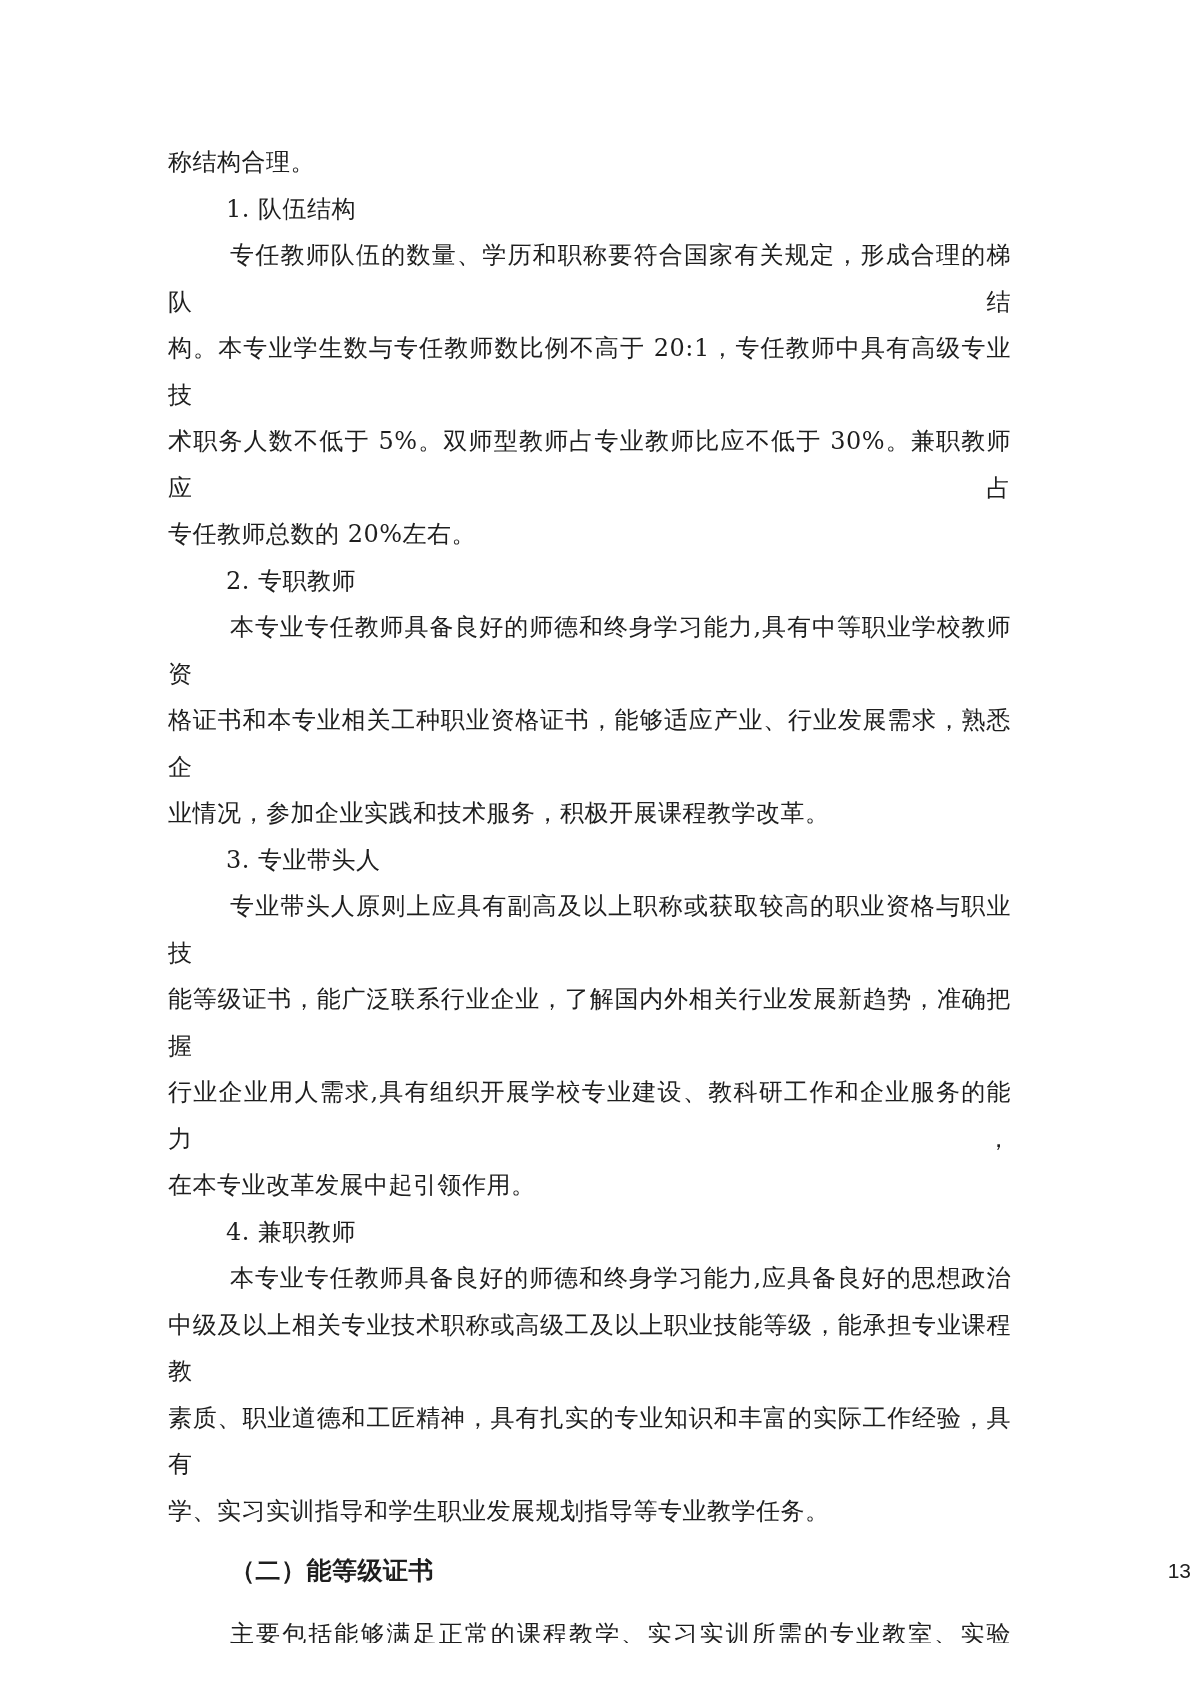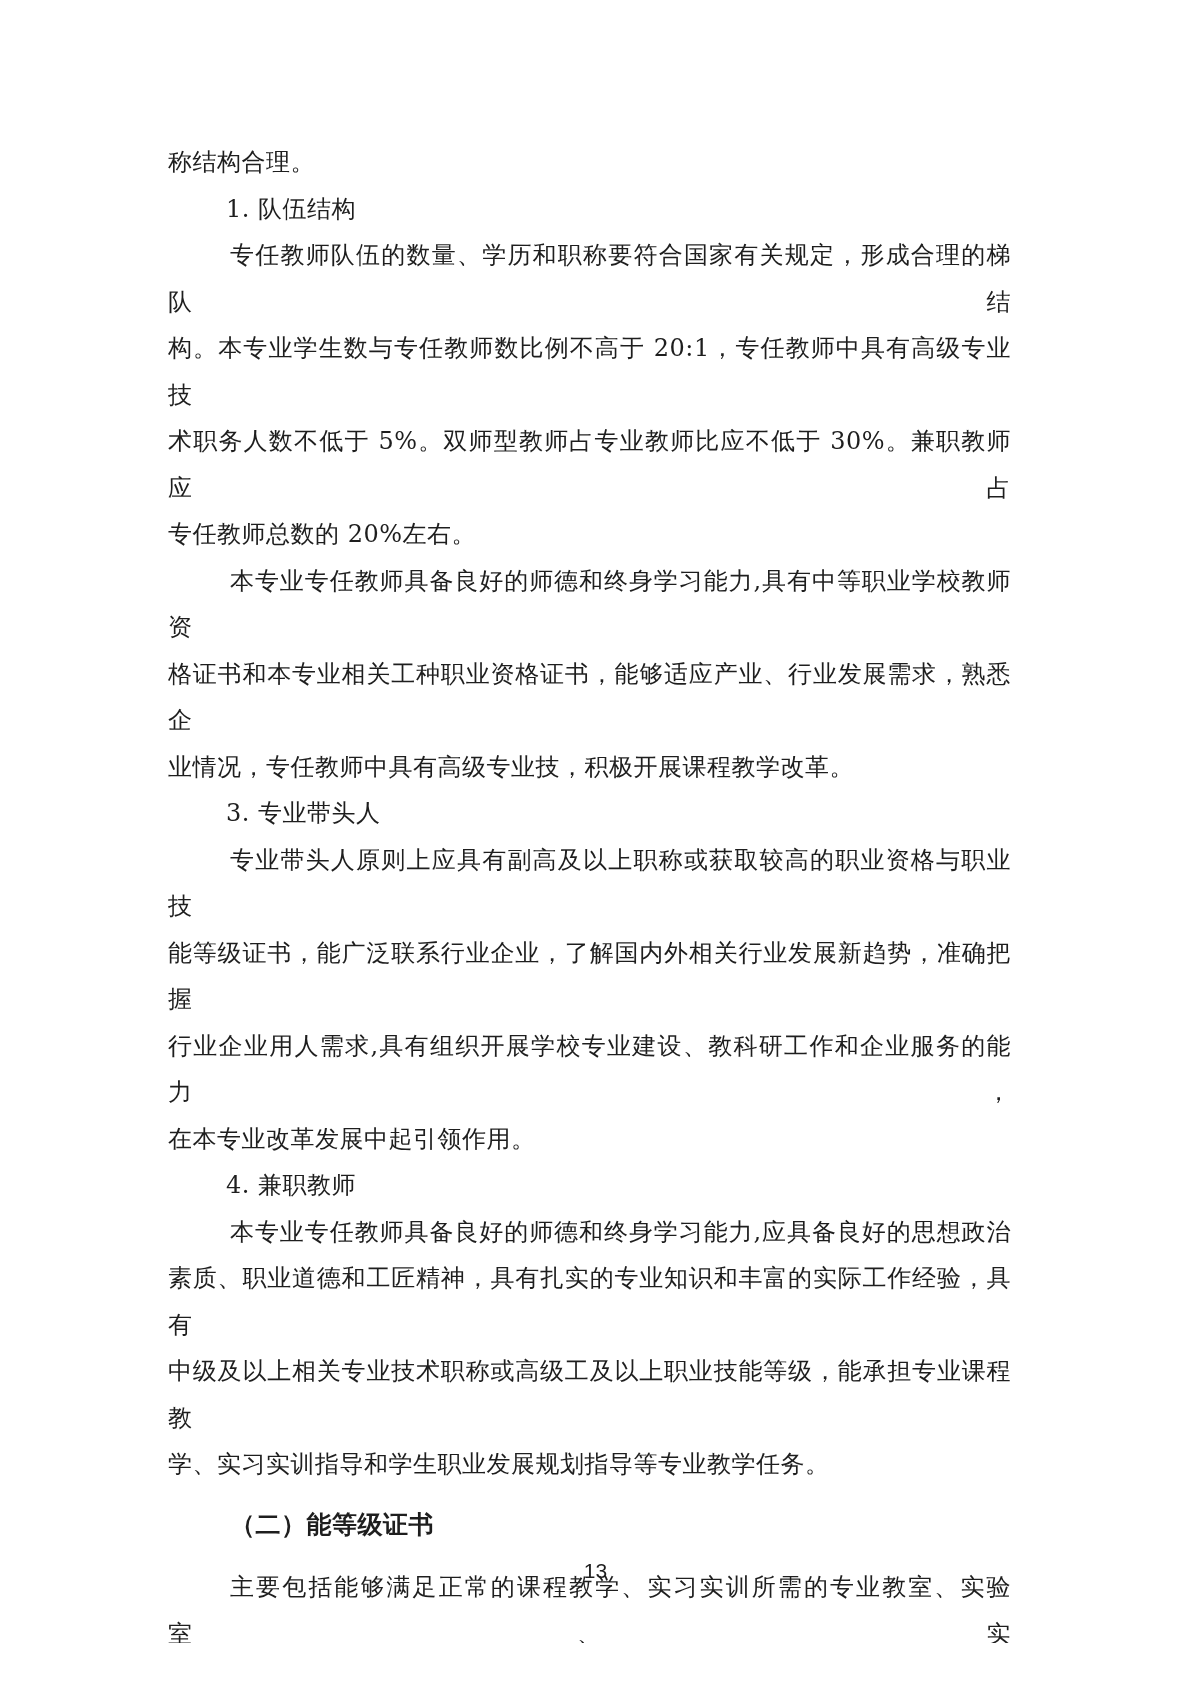--- a/index.html
+++ b/index.html
@@ -48,21 +48,21 @@
   .block.section-heading .line {
     padding-left: 62px;
     font-weight: bold;
     font-size: 25px;
   }
   .page-footer {
     position: absolute;
     top: 1556px;
     left: 0;
     width: 100%;
-    text-align: center;
+    text-align: right;
     font-size: 21px;
     line-height: 30px;
     color: #1e1e1e;
     font-family: "Liberation Sans", "DejaVu Sans", sans-serif;
   }
 </style>
 </head>
 <body>
 
 <div class="page">
@@ -72,41 +72,44 @@
       </div>
       <div class="block list-heading">
         <div class="line">1. 队伍结构</div>
       </div>
       <div class="block paragraph">
         <div class="line first fill">专任教师队伍的数量、学历和职称要符合国家有关规定，形成合理的梯队结</div>
         <div class="line fill">构。本专业学生数与专任教师数比例不高于 20:1，专任教师中具有高级专业技</div>
         <div class="line fill">术职务人数不低于 5%。双师型教师占专业教师比应不低于 30%。兼职教师应占</div>
         <div class="line">专任教师总数的 20%左右。</div>
       </div>
+      <div class="block list-heading">
+        <div class="line">2. 专职教师</div>
+      </div>
       <div class="block paragraph">
         <div class="line first fill">本专业专任教师具备良好的师德和终身学习能力,具有中等职业学校教师资</div>
         <div class="line fill">格证书和本专业相关工种职业资格证书，能够适应产业、行业发展需求，熟悉企</div>
-        <div class="line">业情况，专任教师中具有高级专业技，积极开展课程教学改革。</div>
+        <div class="line">业情况，参加企业实践和技术服务，积极开展课程教学改革。</div>
       </div>
       <div class="block list-heading">
         <div class="line">3. 专业带头人</div>
       </div>
       <div class="block paragraph">
         <div class="line first fill">专业带头人原则上应具有副高及以上职称或获取较高的职业资格与职业技</div>
         <div class="line fill">能等级证书，能广泛联系行业企业，了解国内外相关行业发展新趋势，准确把握</div>
         <div class="line fill">行业企业用人需求,具有组织开展学校专业建设、教科研工作和企业服务的能力，</div>
         <div class="line">在本专业改革发展中起引领作用。</div>
       </div>
       <div class="block list-heading">
         <div class="line">4. 兼职教师</div>
       </div>
       <div class="block paragraph">
         <div class="line first fill">本专业专任教师具备良好的师德和终身学习能力,应具备良好的思想政治</div>
+        <div class="line fill">中级及以上相关专业技术职称或高级工及以上职业技能等级，能承担专业课程教</div>
         <div class="line fill">素质、职业道德和工匠精神，具有扎实的专业知识和丰富的实际工作经验，具有</div>
-        <div class="line fill">中级及以上相关专业技术职称或高级工及以上职业技能等级，能承担专业课程教</div>
         <div class="line">学、实习实训指导和学生职业发展规划指导等专业教学任务。</div>
       </div>
       <div class="block section-heading">
         <div class="line">（二）能等级证书</div>
       </div>
       <div class="block paragraph">
         <div class="line first fill">主要包括能够满足正常的课程教学、实习实训所需的专业教室、实验室、实</div>
       </div>
     </main>
   <div class="page-footer">13</div>

